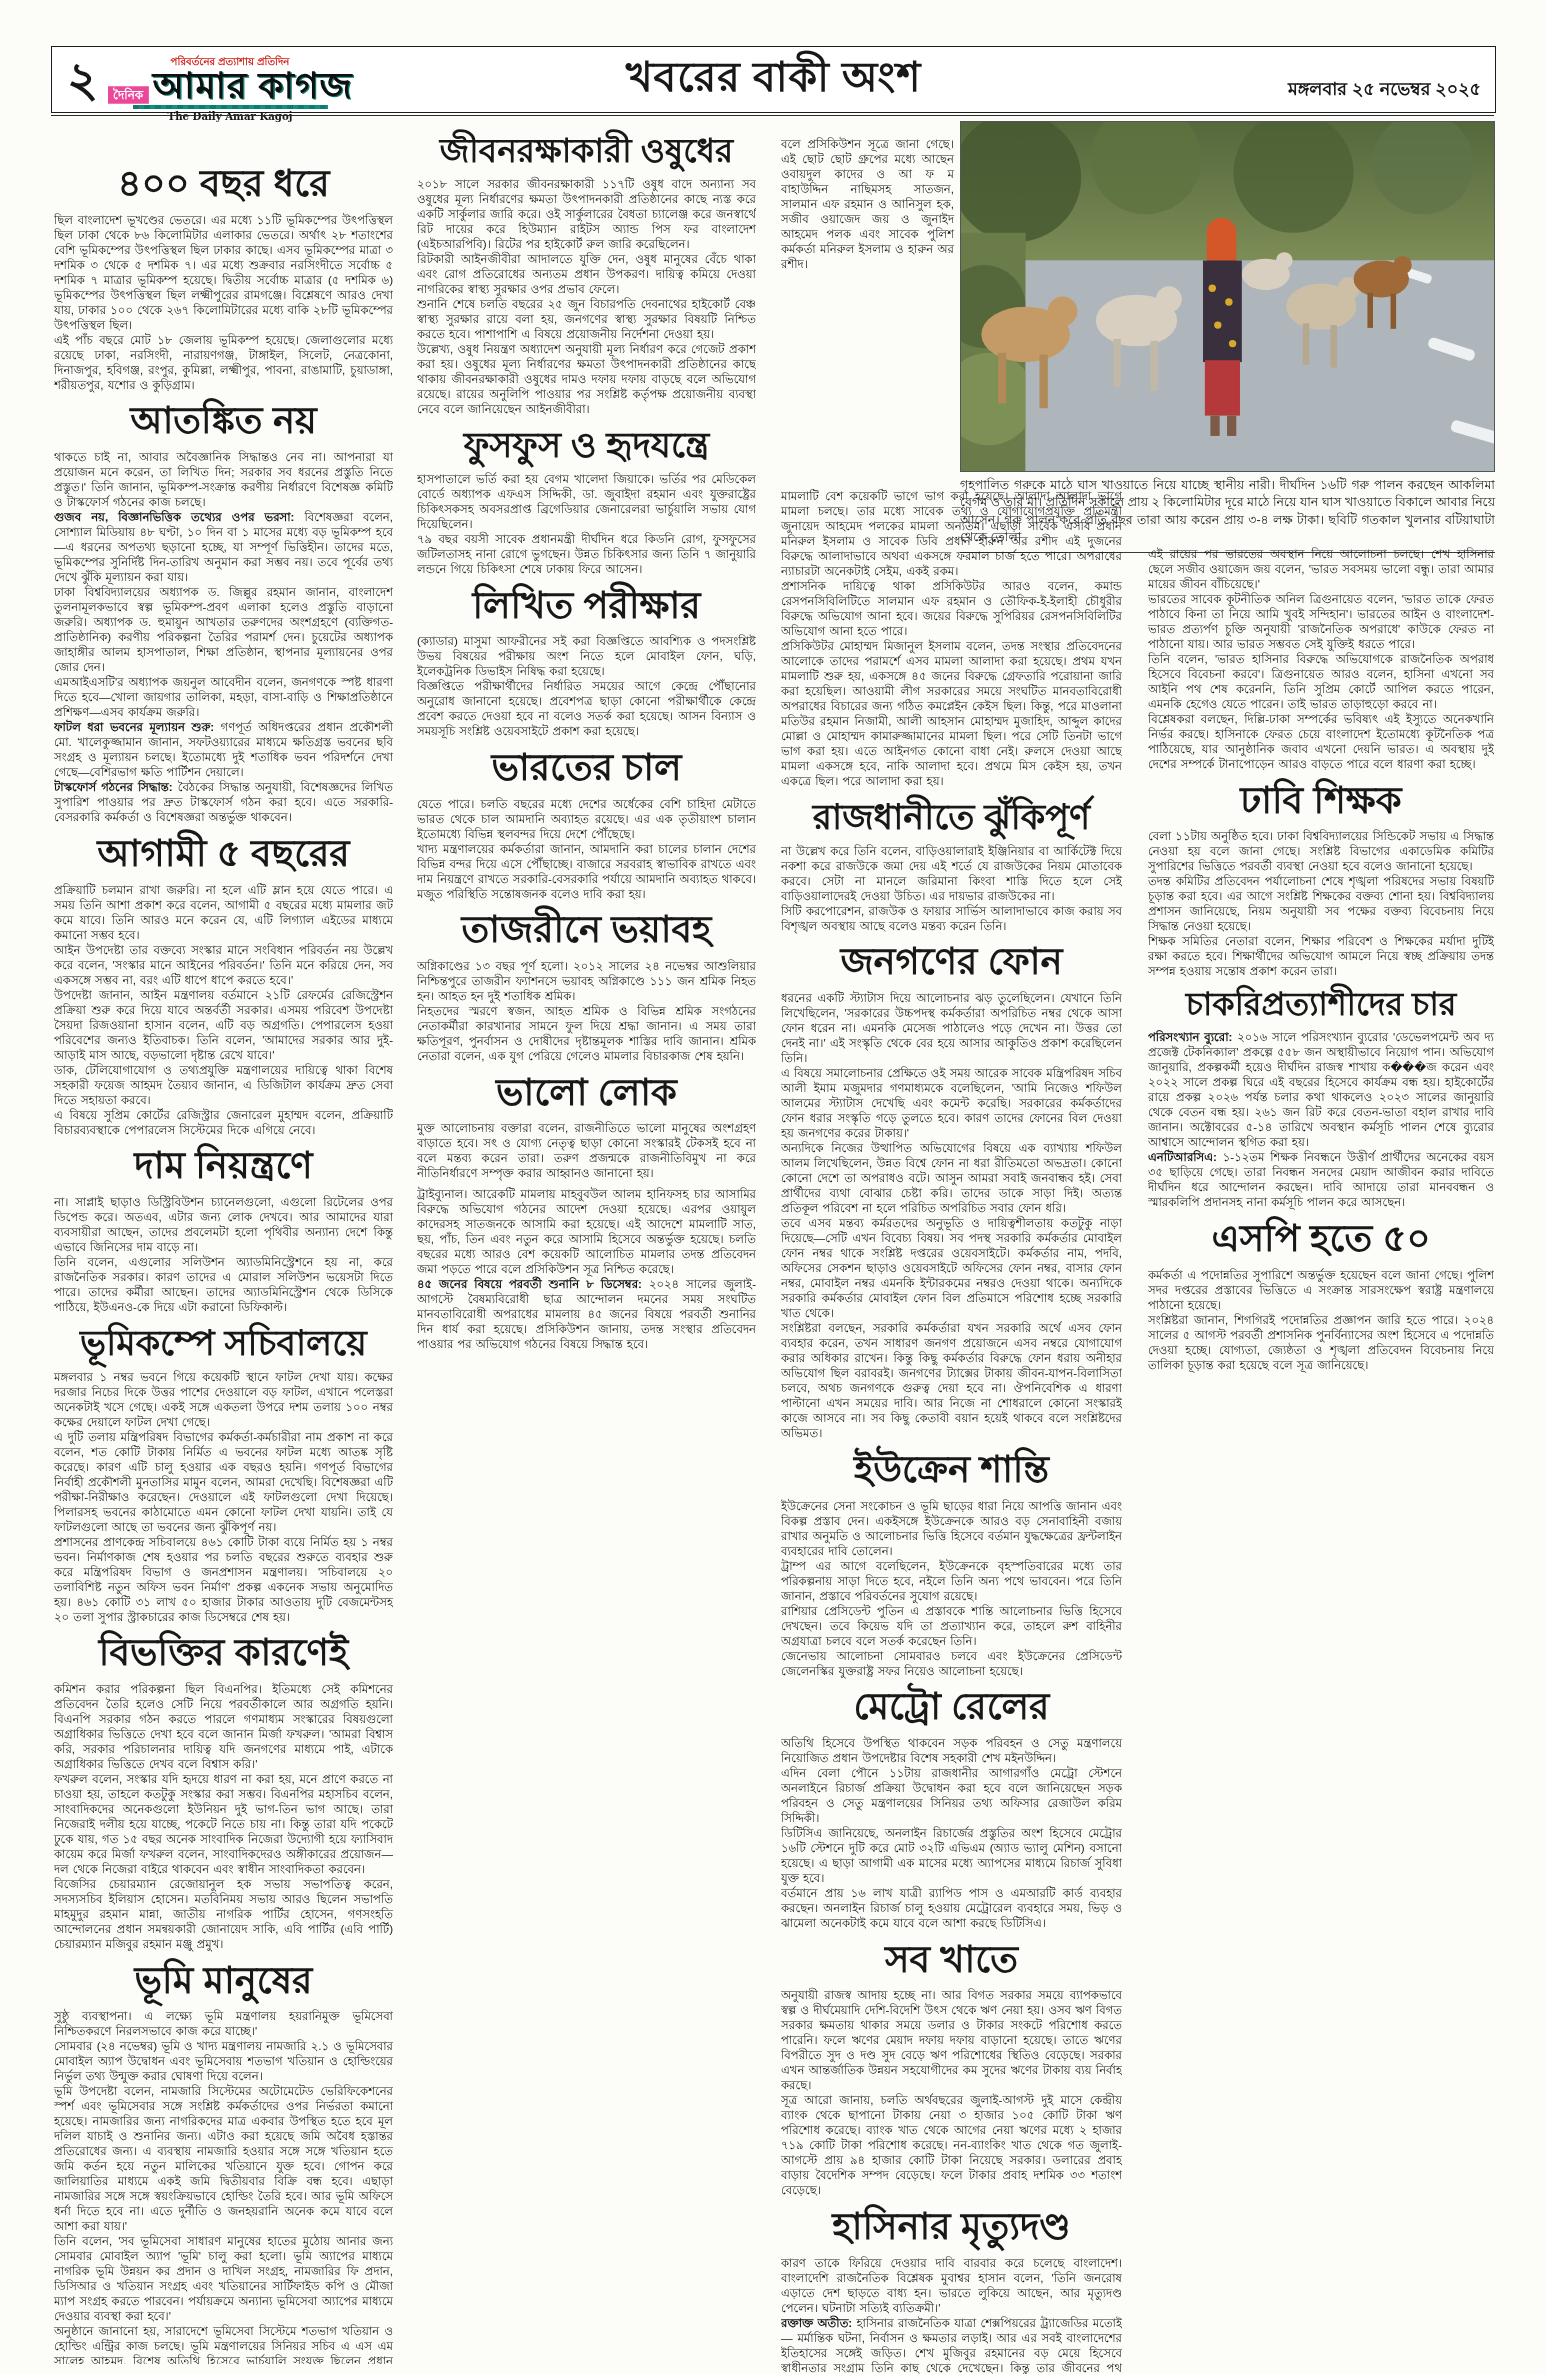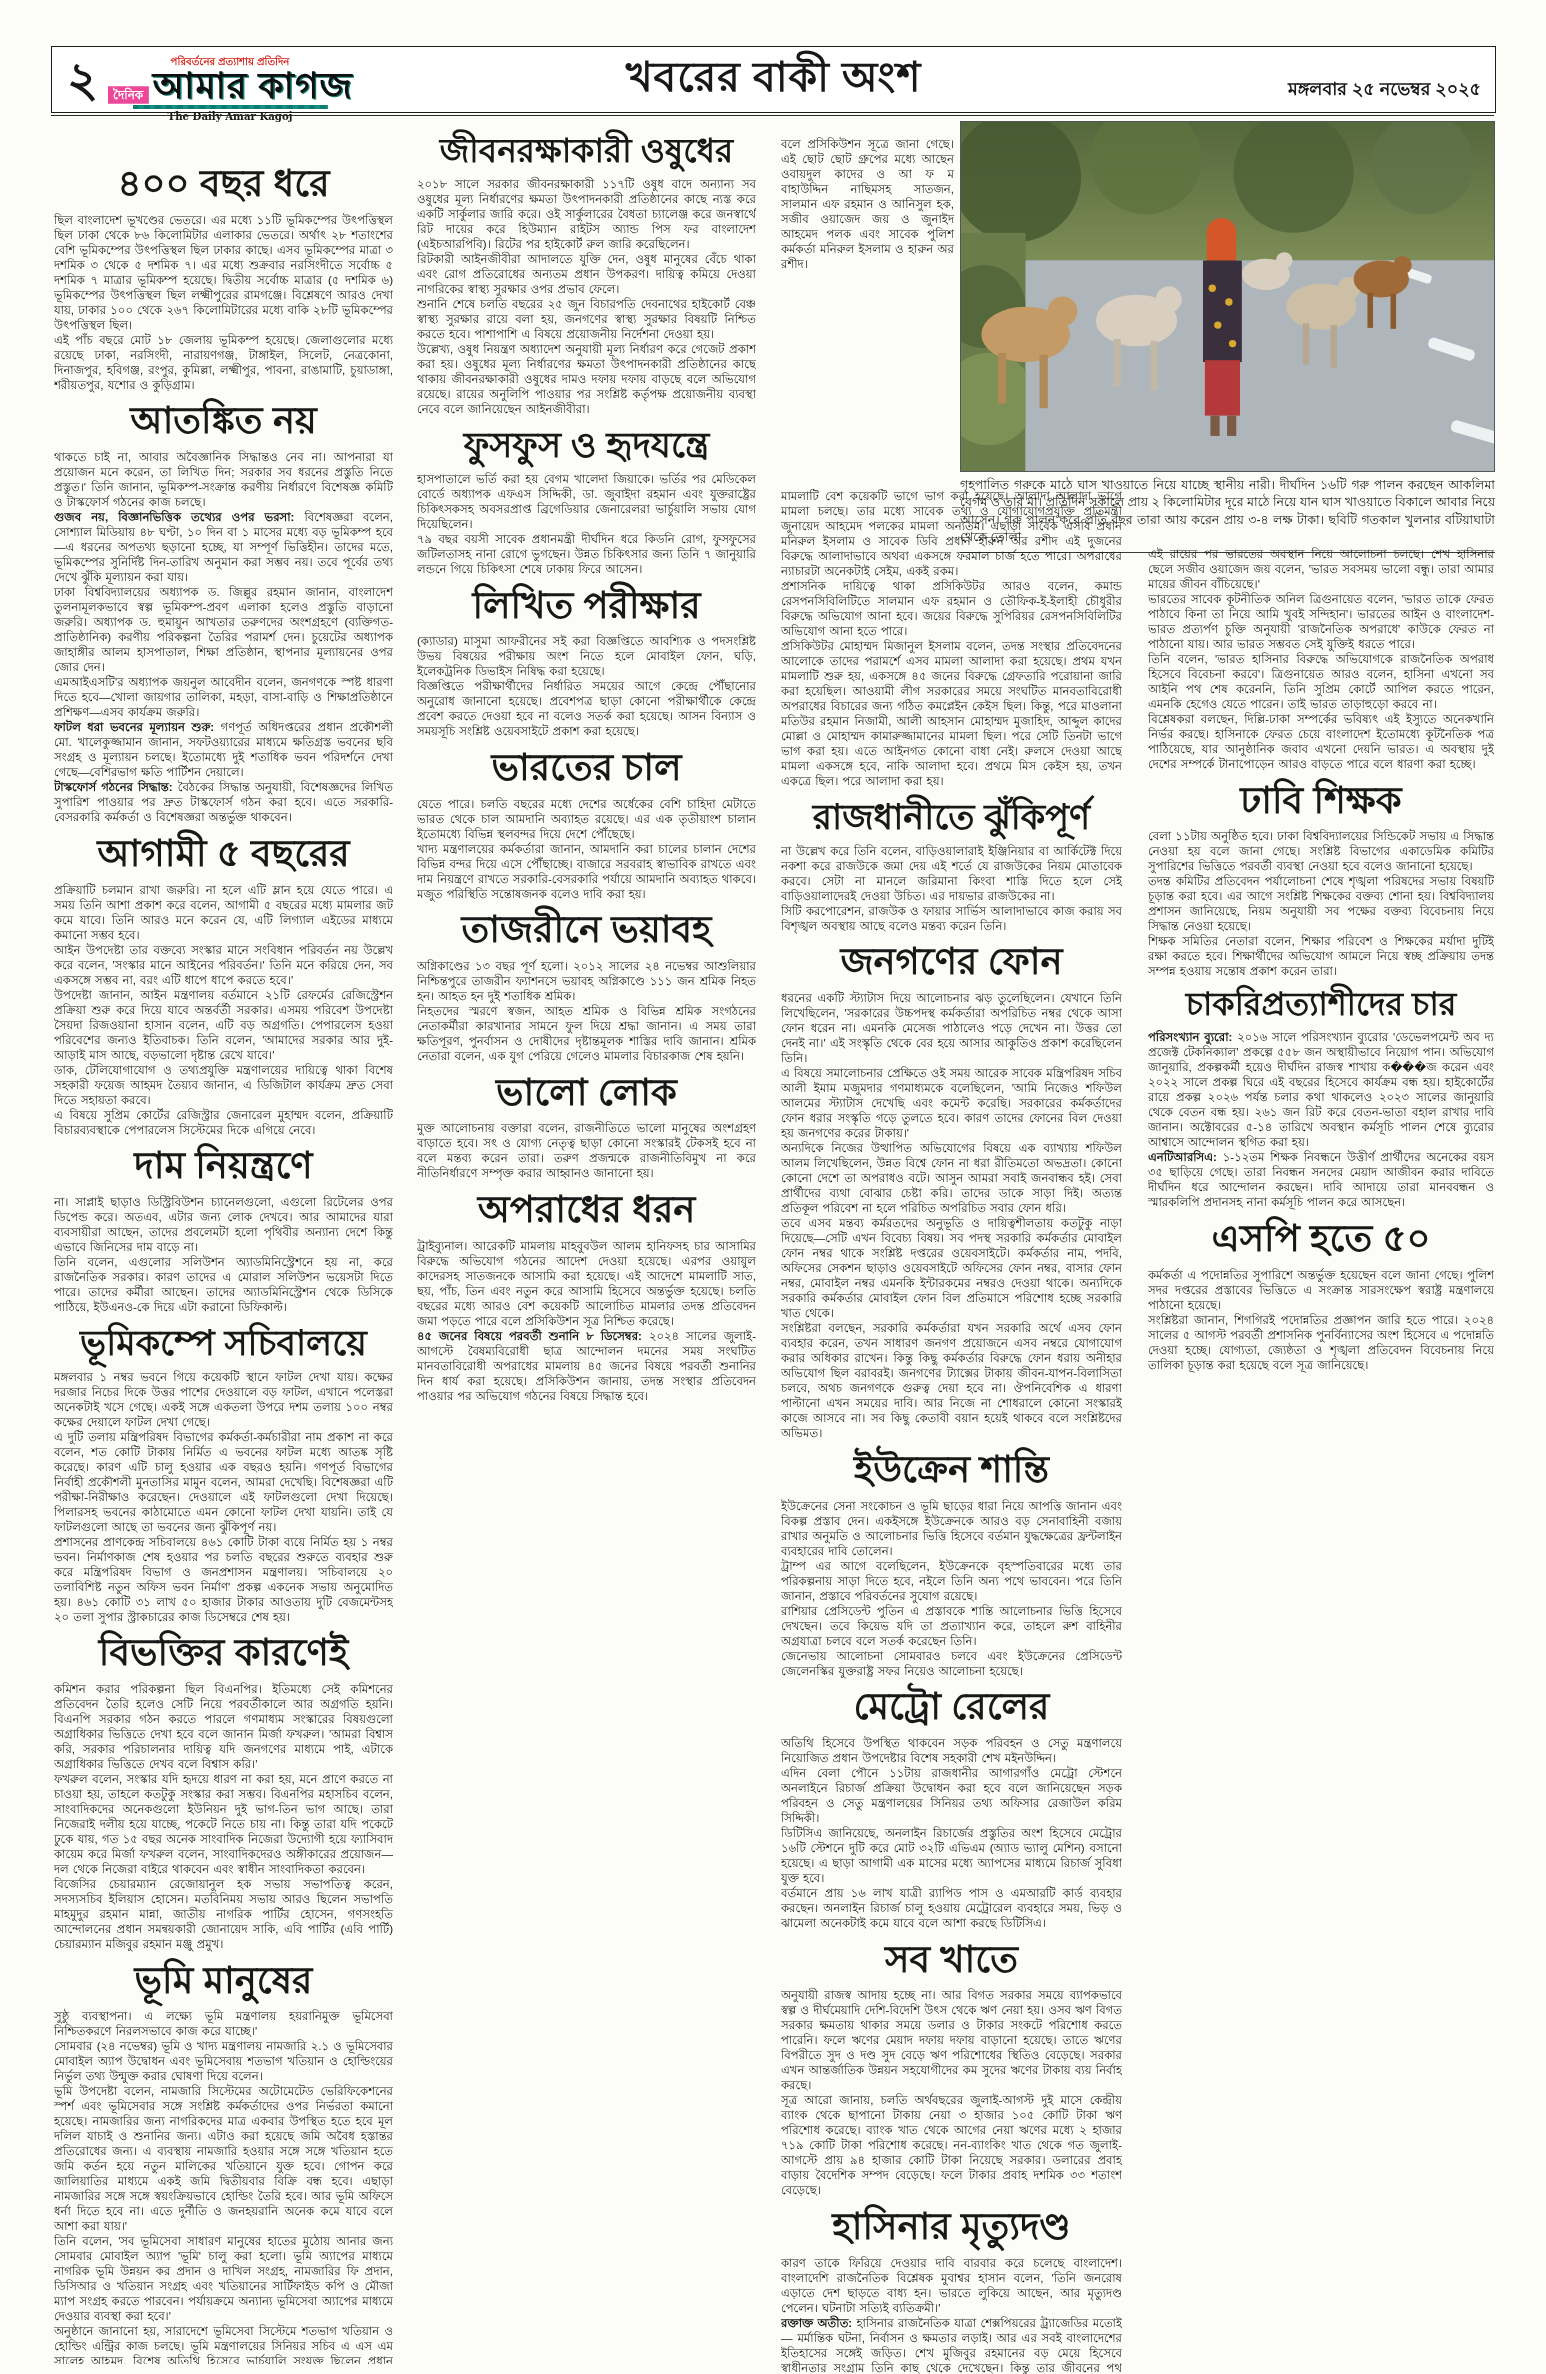--- a/index.html
+++ b/index.html
@@ -239,21 +239,20 @@
     </div>
 
     <div class="story">
       <div class="story-headline" style="font-size: 37px;">ভালো লোক</div>
       <div class="story-body">
           <p class="body-para">মুক্ত আলোচনায় বক্তারা বলেন, রাজনীতিতে ভালো মানুষের অংশগ্রহণ বাড়াতে হবে। সৎ ও যোগ্য নেতৃত্ব ছাড়া কোনো সংস্কারই টেকসই হবে না বলে মন্তব্য করেন তারা। তরুণ প্রজন্মকে রাজনীতিবিমুখ না করে নীতিনির্ধারণে সম্পৃক্ত করার আহ্বানও জানানো হয়।</p>
         </div>
     </div>
 
     <div class="story">
-      <div class="story-headline" style="font-size: 37px;">অপরাধের ধরন</div>
       <div class="story-body">
           <p class="body-para">ট্রাইব্যুনাল। আরেকটি মামলায় মাহবুবউল আলম হানিফসহ চার আসামির বিরুদ্ধে অভিযোগ গঠনের আদেশ দেওয়া হয়েছে। এরপর ওয়ায়ুল কাদেরসহ সাতজনকে আসামি করা হয়েছে। এই আদেশে মামলাটি সাত, ছয়, পাঁচ, তিন এবং নতুন করে আসামি হিসেবে অন্তর্ভুক্ত হয়েছে। চলতি বছরের মধ্যে আরও বেশ কয়েকটি আলোচিত মামলার তদন্ত প্রতিবেদন জমা পড়তে পারে বলে প্রসিকিউশন সূত্র নিশ্চিত করেছে।</p>
           <p class="body-para"><span class="lead">৪৫ জনের বিষয়ে পরবর্তী শুনানি ৮ ডিসেম্বর: </span>২০২৪ সালের জুলাই-আগস্টে বৈষম্যবিরোধী ছাত্র আন্দোলন দমনের সময় সংঘটিত মানবতাবিরোধী অপরাধের মামলায় ৪৫ জনের বিষয়ে পরবর্তী শুনানির দিন ধার্য করা হয়েছে। প্রসিকিউশন জানায়, তদন্ত সংস্থার প্রতিবেদন পাওয়ার পর অভিযোগ গঠনের বিষয়ে সিদ্ধান্ত হবে।</p>
         </div>
     </div>
   </div>
   <div class="col col3">
     <div class="story">
 
       <div class="story-body">

